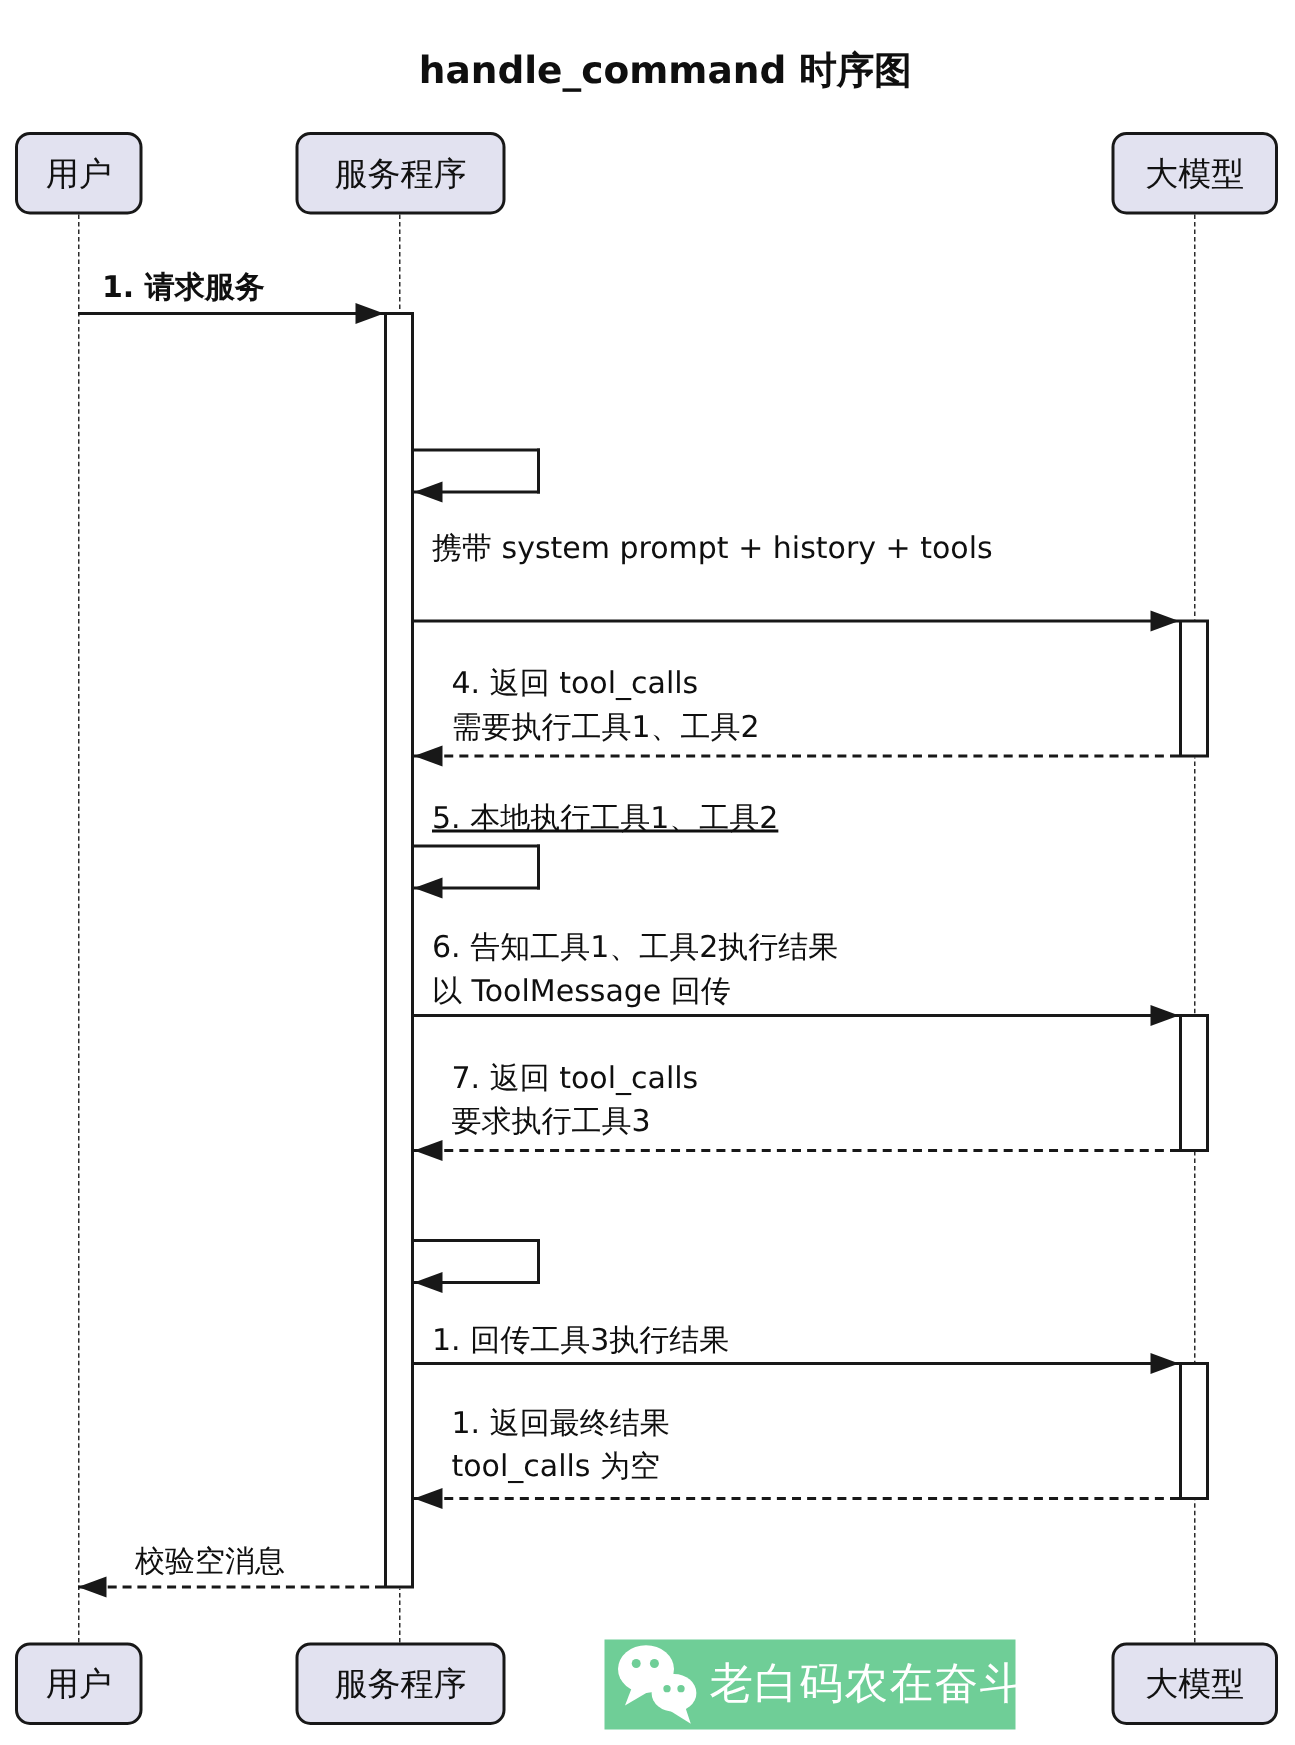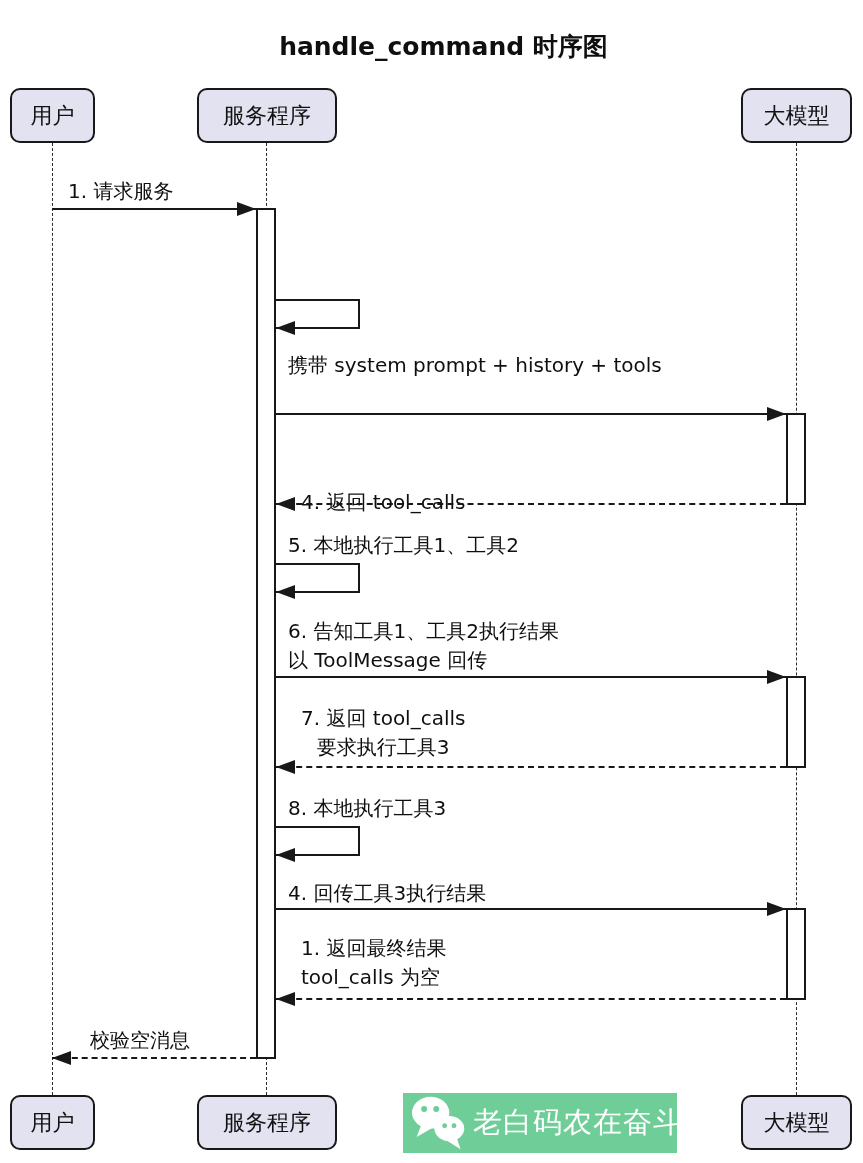--- a/index.html
+++ b/index.html
@@ -121,69 +121,67 @@
   </div>
   <div class="pbox" style="left: 741px; top: 88px; width: 111px; background: rgb(226, 226, 240);">
     <span>大模型</span>
   </div>
 
   <div class="actbar" style="left:256px; top:208px; height:851px;"></div>
   <div class="actbar" style="left:786px; top:413px; height:92px;"></div>
   <div class="actbar" style="left:786px; top:676px; height:92px;"></div>
   <div class="actbar" style="left:786px; top:908px; height:92px;"></div>
 
-  <div class="msg-label" style="left:68px; top:177px;">
+  <div class="msg-label" style="left:68px; top:177px;font-weight:bold;">
     <div>1. 请求服务</div>
   </div>
   <div class="line-solid" style="left:52px; top:208px; width:204px;"></div>
   <div class="arr-right" style="left:237px; top:202px;"></div>
 
   <div class="self-loop" style="top:299px;"></div>
   <div class="arr-left" style="left:276px; top:321px;"></div>
 
   <div class="msg-label" style="left:288px; top:351px;">
     <div>携带 system prompt + history + tools</div>
   </div>
   <div class="line-solid" style="left:276px; top:413px; width:510px;"></div>
   <div class="arr-right" style="left:767px; top:407px;"></div>
 
-  <div class="msg-label" style="left:301px; top:441px;margin-top:47px;">
+  <div class="msg-label" style="left:301px; top:441px;">
     <div>4. 返回 tool_calls</div>
+    <div>需要执行工具1、工具2</div>
   </div>
   <div class="line-dashed" style="left:276px; top:503px; width:510px;"></div>
   <div class="arr-left" style="left:276px; top:497px;"></div>
 
-  <div class="msg-label" style="left:288px; top:531px;">
+  <div class="msg-label" style="left:288px; top:531px;text-decoration:underline;">
     <div>5. 本地执行工具1、工具2</div>
   </div>
   <div class="self-loop" style="top:563px;"></div>
   <div class="arr-left" style="left:276px; top:585px;"></div>
 
   <div class="msg-label" style="left:288px; top:617px;">
     <div>6. 告知工具1、工具2执行结果</div>
     <div>以 ToolMessage 回传</div>
   </div>
   <div class="line-solid" style="left:276px; top:676px; width:510px;"></div>
   <div class="arr-right" style="left:767px; top:670px;"></div>
 
-  <div class="msg-label" style="left:301px; top:704px;text-align:center;">
+  <div class="msg-label" style="left:301px; top:704px;">
     <div>7. 返回 tool_calls</div>
     <div>要求执行工具3</div>
   </div>
   <div class="line-dashed" style="left:276px; top:766px; width:510px;"></div>
   <div class="arr-left" style="left:276px; top:760px;"></div>
 
-  <div class="msg-label" style="left:288px; top:794px;">
-    <div>8. 本地执行工具3</div>
-  </div>
   <div class="self-loop" style="top:826px;"></div>
   <div class="arr-left" style="left:276px; top:848px;"></div>
 
   <div class="msg-label" style="left:288px; top:879px;">
-    <div>4. 回传工具3执行结果</div>
+    <div>1. 回传工具3执行结果</div>
   </div>
   <div class="line-solid" style="left:276px; top:908px; width:510px;"></div>
   <div class="arr-right" style="left:767px; top:902px;"></div>
 
   <div class="msg-label" style="left:301px; top:934px;">
     <div>1. 返回最终结果</div>
     <div>tool_calls 为空</div>
   </div>
   <div class="line-dashed" style="left:276px; top:998px; width:510px;"></div>
   <div class="arr-left" style="left:276px; top:992px;"></div>

